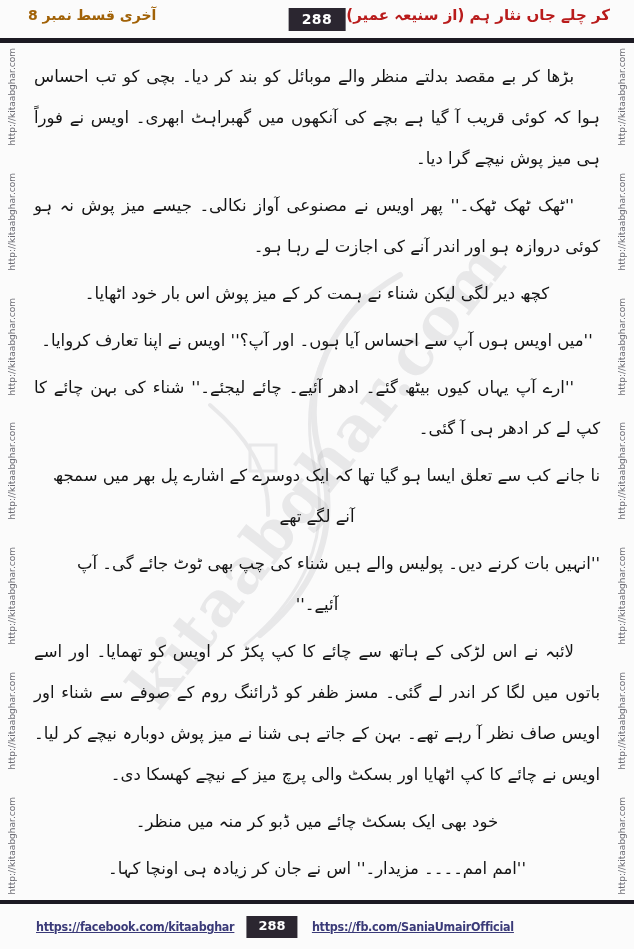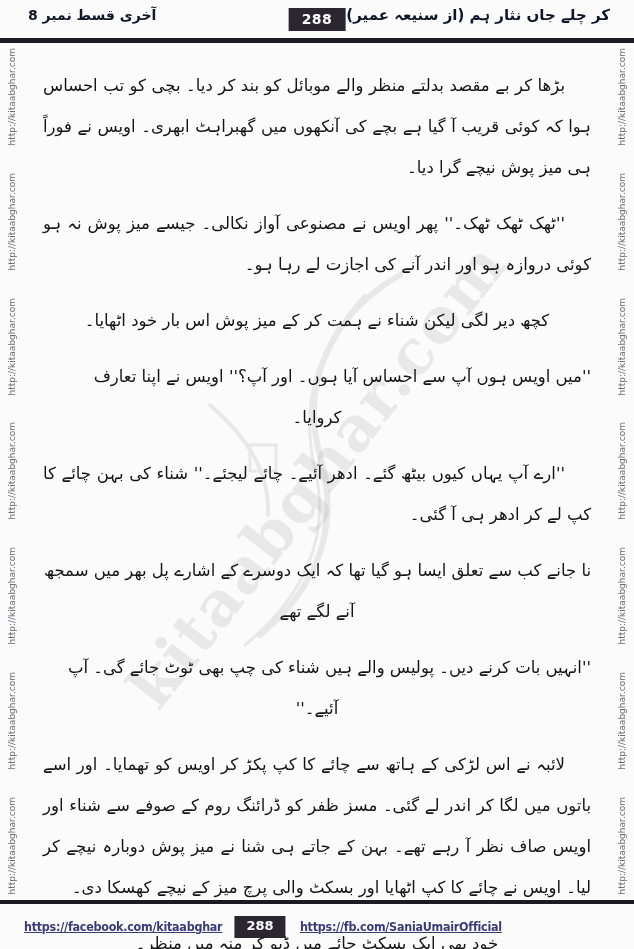--- a/index.html
+++ b/index.html
@@ -25,33 +25,33 @@
     box-sizing: border-box;
   }
   .hdr-title {
     position: absolute;
     top: 6px;
     right: 24px;
     direction: rtl;
     font-family: "DejaVu Sans", sans-serif;
     font-size: 15px;
     font-weight: 600;
-    color: #0f172a;
+    color: #b91c1c;
     letter-spacing: 0px;
     white-space: nowrap;
   }
   .hdr-episode {
     position: absolute;
     top: 7px;
     left: 28px;
     direction: rtl;
     font-family: "DejaVu Sans", sans-serif;
     font-size: 14px;
     font-weight: 700;
-    color: #0f172a;
+    color: #a16207;
     white-space: nowrap;
   }
   .page-badge {
     position: absolute;
     top: 8px;
     left: 50%;
     transform: translateX(-50%);
     background: #2b2630;
     color: #ffffff;
     font-family: "DejaVu Sans", sans-serif;
@@ -130,42 +130,42 @@
     direction: rtl;
     text-align: justify;
     text-align-last: right;
     font-family: "DejaVu Sans", sans-serif;
     font-size: 16.5px;
     line-height: 41px;
     color: #141414;
     z-index: 3;
   }
   #body p {
-    margin: 15px;
+    margin: 6px;
     padding: 0;
     text-indent: 26px;
   }
   #body p.centered {
     text-indent: 0;
     text-align: right;
     text-align-last: center;
   }
 
   
   .rule-bottom {
     position: absolute;
     left: 0;
     top: 900px;
     width: 634px;
     height: 4px;
     background: #1c1a23;
   }
   #footer {
     position: absolute;
-    left: 0;
+    left: 12px;
     top: 906px;
     width: 520px;
     height: 43px;
     direction: ltr;
   }
   .foot-link {
     position: absolute;
     top: 13px;
     font-family: "DejaVu Sans", sans-serif;
     font-size: 13px;

